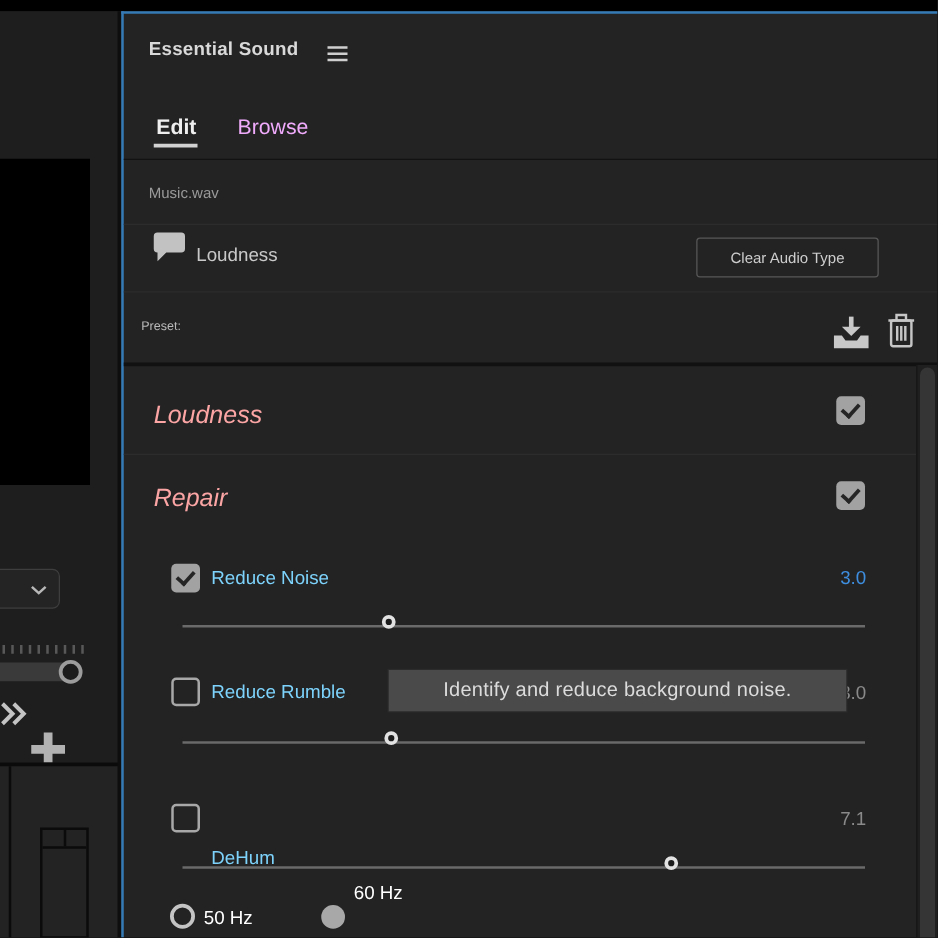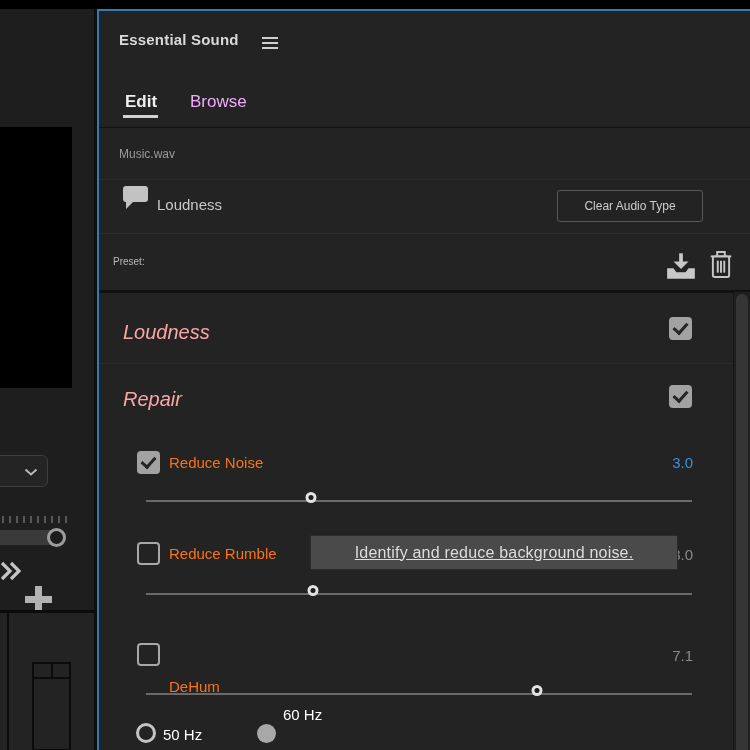--- a/index.html
+++ b/index.html
@@ -88,39 +88,39 @@
   .checkbox.is-on::after { content:""; position:absolute; left:7px; top:3px; width:6px; height:11px;
                            border-right:3px solid #252525; border-bottom:3px solid #252525;
                            transform:rotate(42deg); }
   .checkbox.is-off { border:2px solid #a8a8a8; background:transparent; }
   .cb-loudness { left:570px; top:306px; }
   .cb-repair   { left:570px; top:374px; }
   .cb-noise    { left:38px;  top:440px; }
   .cb-rumble   { left:38px;  top:531px; }
   .cb-dehum    { left:38px;  top:632px; }
 
-  .ctl-label { position:absolute; left:70px; font-size:15px; color:#f97316; }
+  .ctl-label { position:absolute; left:70px; font-size:15px; color:#7dd3fc; }
   .lbl-noise  { top:443px; } .lbl-rumble { top:534px; } .lbl-dehum { top:635px;margin-top:32px; }
 
   .ctl-value { position:absolute; right:57px; font-size:15px; }
   .val-noise  { top:443px; color:#3E8EE0; }
   .val-rumble { top:535px; color:#8a8a8a; z-index:1; }
   .val-dehum  { top:636px; color:#8a8a8a;text-align:center; }
 
   
   .slider { position:absolute; left:47px; width:546px; height:2px; background:#6a6a6a; }
   .sl-noise  { top:489px; } .sl-rumble { top:582px; } .sl-dehum { top:682px; }
   .knob { position:absolute; top:-8px; width:11px; height:11px; border:3px solid #e2e2e2;
           background:#1c1c1c; border-radius:50%; transform:translateX(-50%); }
 
   
   .tooltip { position:absolute; left:212px; top:525px; width:366px; height:33px;
              background:#4a4a4a; box-shadow:0 0 0 1px #2b2b2b; z-index:5;
              display:flex; align-items:center; justify-content:center;
-             font-size:16px; color:#dcdcdc; letter-spacing:.2px; white-space:nowrap;text-decoration:underline; }
+             font-size:16px; color:#dcdcdc; letter-spacing:.2px; white-space:nowrap; }
 
   
   .radio { position:absolute; border-radius:50%; }
   .radio.is-unselected { width:20px; height:20px; border:3px solid #c4c4c4; background:transparent; }
   .radio.is-selected   { width:19px; height:19px; background:#a8a8a8; }
   .rd-50 { left:37px;  top:712px; }
   .rd-60 { left:158px; top:713px; }
   .rd-label { position:absolute; font-size:15px; color:#ffffff; }
   .rd-50-lbl { left:64px;  top:715px; }
   .rd-60-lbl { left:184px; top:695px; }

